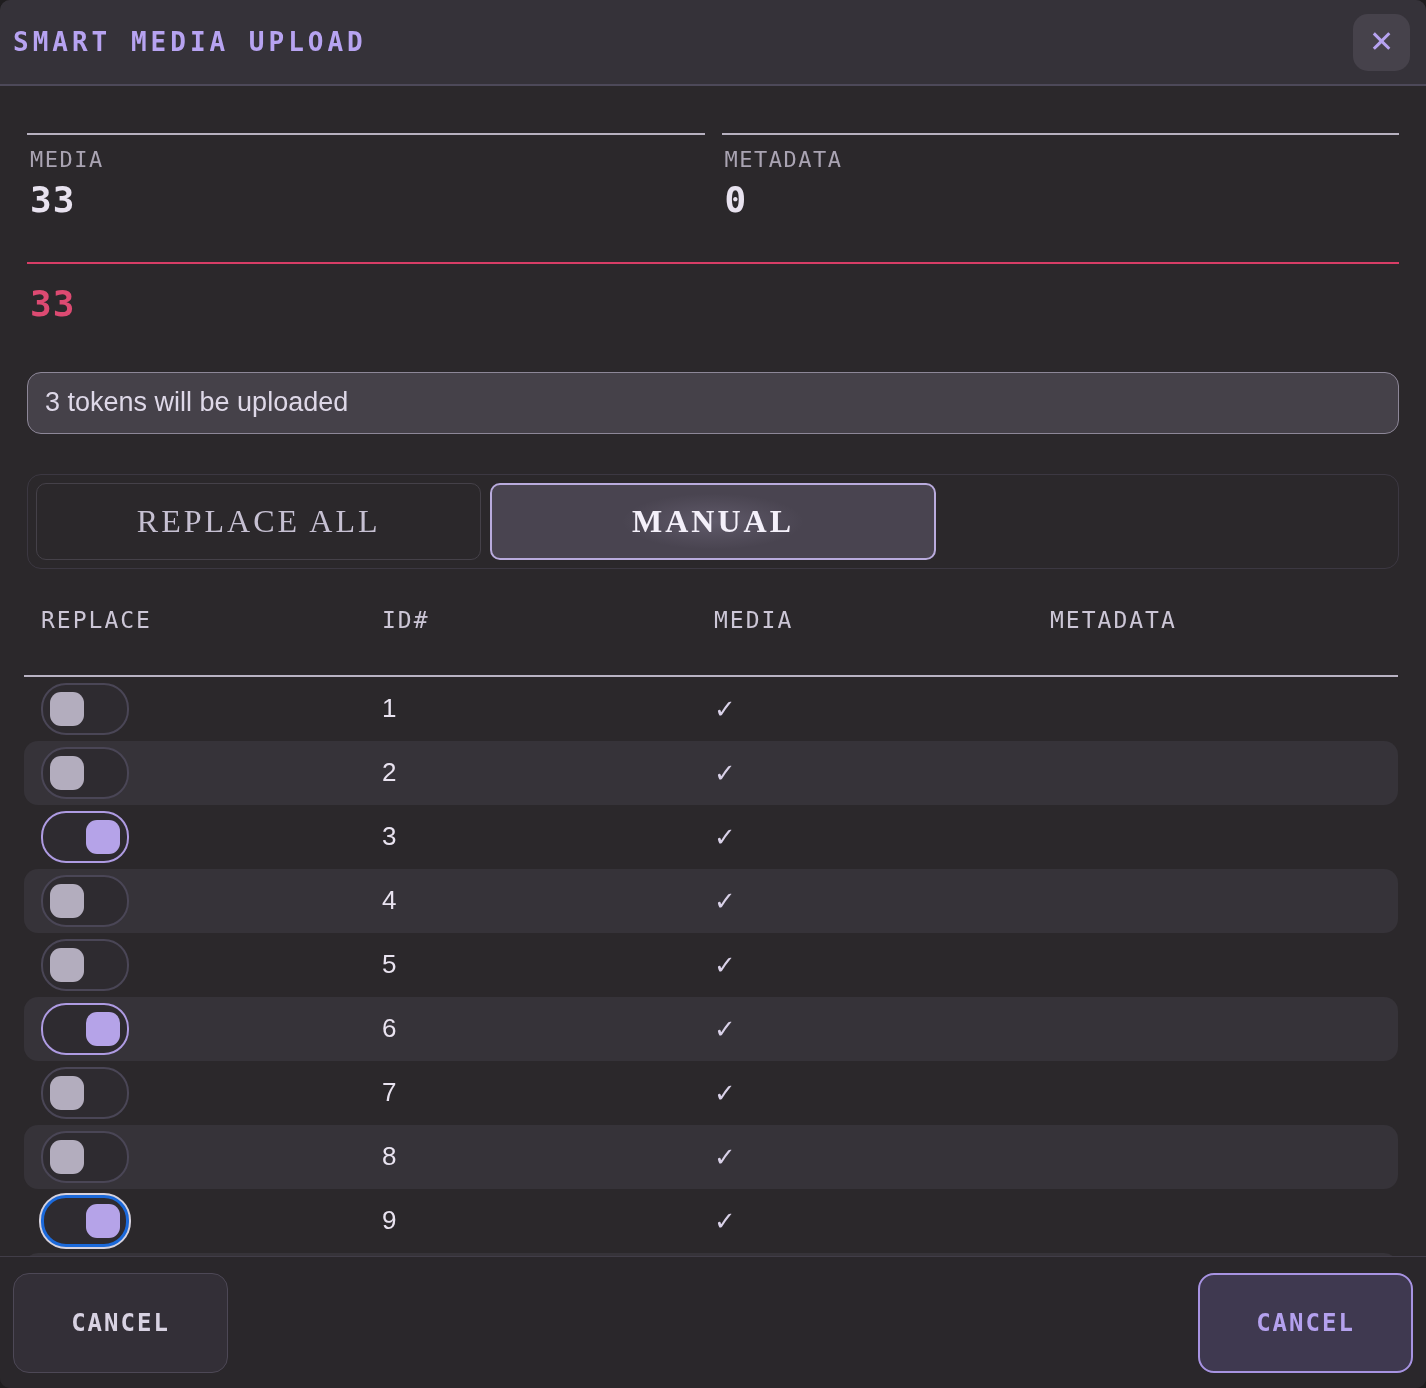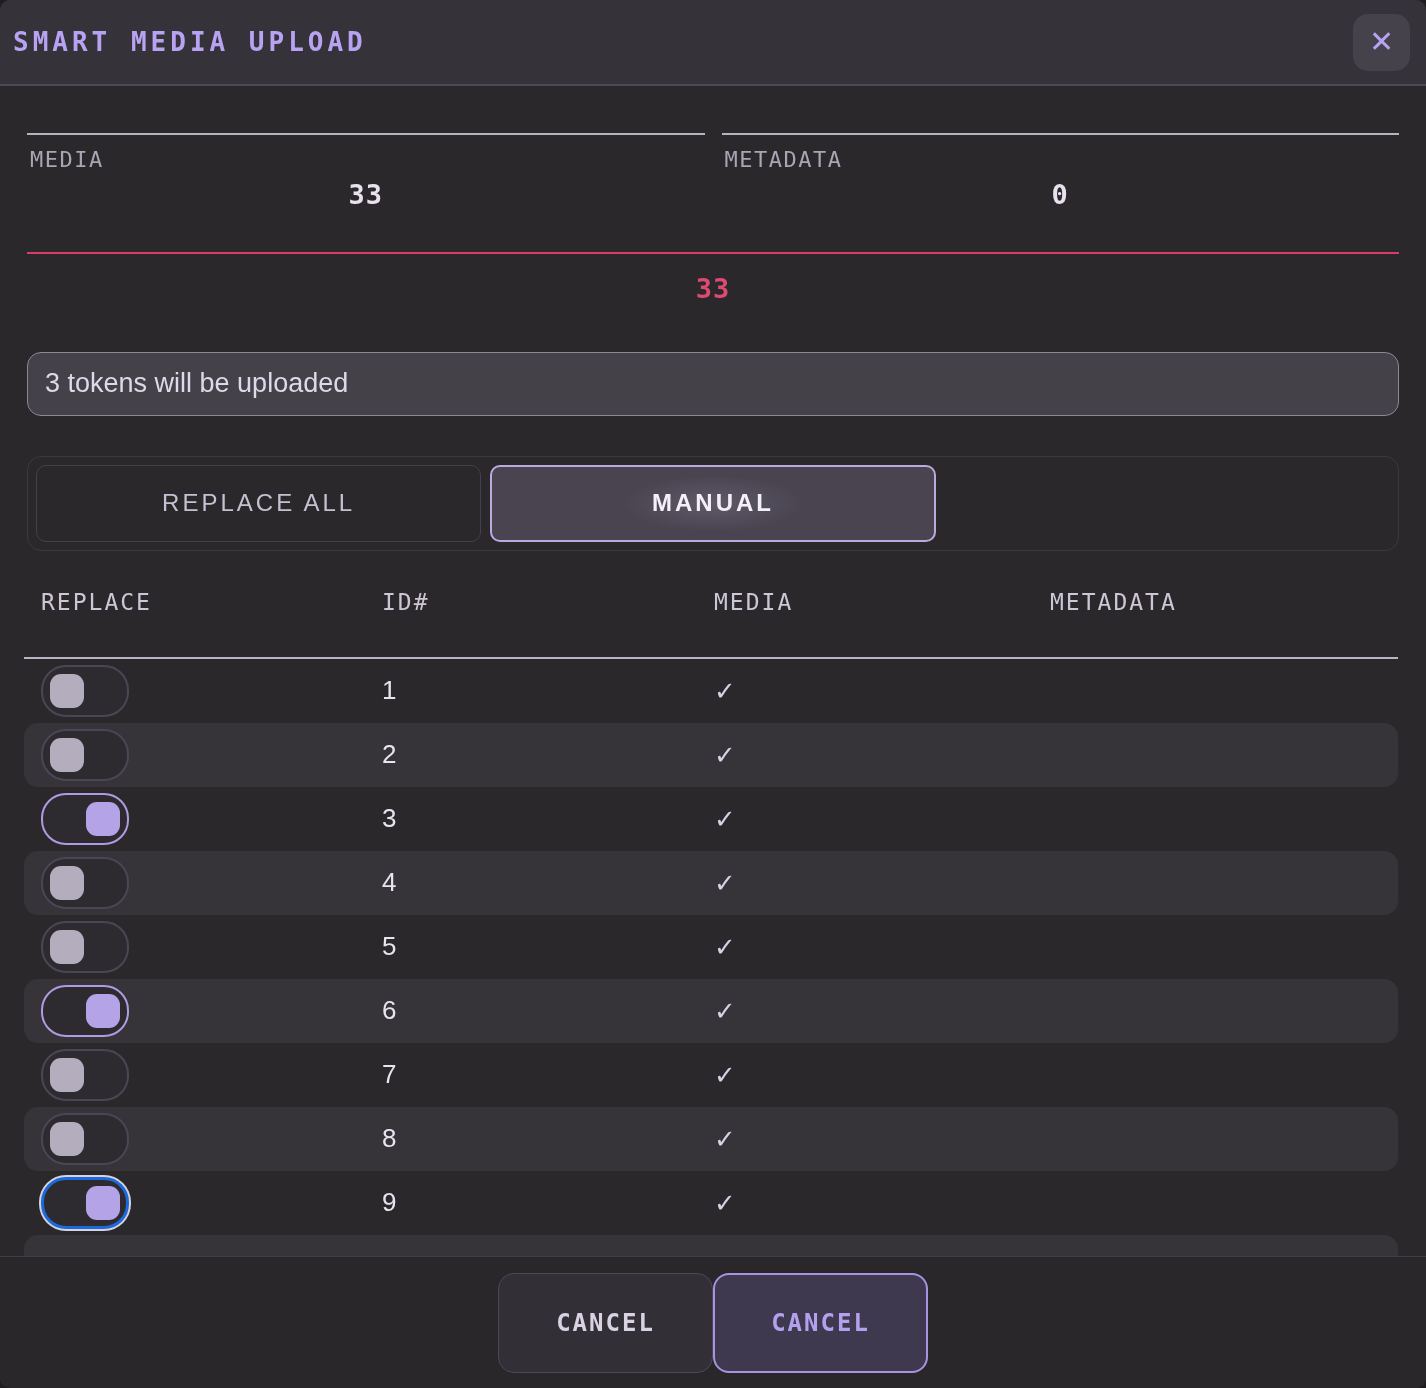--- a/index.html
+++ b/index.html
@@ -38,43 +38,43 @@
 
   
   .body { flex: 1 1 auto; display: flex; flex-direction: column; overflow: hidden; }
 
   .stats-grid {
     margin: 47px 27px 0 27px;
     display: grid; grid-template-columns: 1fr 1fr; column-gap: 17px;
   }
   .stat { border-top: 2px solid #b7b1c0; padding: 12px 3px 0 3px; }
   .stat-label { color: #aaa4b3; font-size: 22px; letter-spacing: 1.5px; }
-  .stat-value { margin-top: 7px; color: #e8e2ef; font-size: 27px; font-weight: bold; letter-spacing: 1px; text-align: center; }
+  .stat-value { margin-top: 7px; color: #e8e2ef; font-size: 36px; font-weight: bold; letter-spacing: 1px; }
   .stat.existing { margin: 42px 27px 0 27px; border-top-color: #d83d66; }
   .stat.existing .stat-label, .stat.existing .stat-value { color: #dd4a72; }
 
   .notice {
     margin: 48px 27px 0 27px; height: 68px;
     background: #454149; border: 1px solid #8d8798; border-radius: 14px;
     display: flex; align-items: center; padding: 0 17px;
     font-family: "Liberation Sans", sans-serif;
     font-size: 27px; color: #ded8e8;
   }
 
   .mode-group {
     margin: 40px 27px 0 27px;
     border: 1px solid #3c3842; border-radius: 14px;
     padding: 8px;
     display: grid; grid-template-columns: 1fr 1fr 1fr; column-gap: 9px;
   }
   .mode-btn {
     height: 77px; border-radius: 10px;
     background: transparent; border: 1px solid #454149;
-    color: #c6c0d2; font-size: 24px; letter-spacing: 3px;
-    font-family: Liberation Sans, sans-serif; cursor: pointer;
+    color: #c6c0d2; font-size: 32px; letter-spacing: 3px;
+    font-family: Liberation Serif, serif; cursor: pointer;
   }
   .mode-btn.selected {
     background: #494450 radial-gradient(ellipse 130px 40px at 50% 50%, rgba(175,165,195,.22), transparent 70%);
     border: 2px solid #b9abdd;
     color: #f4f0fa; font-weight: bold;
   }
 
   
   .grid {
     display: grid;
@@ -107,21 +107,21 @@
     border: 3px solid #1b69da;
     box-shadow: 0 0 0 2px rgba(233,228,242,.9);
   }
   .toggle.focused .knob { top: 6px; right: 6px; }
 
   
   .ftr {
     flex: 0 0 132px; height: 132px;
     background: #2a272b;
     border-top: 1px solid #413d48;
-    display: flex; align-items: center; justify-content: center;
+    display: flex; align-items: center; justify-content: space-between;
     padding: 0 13px;
   }
   .ftr-btn {
     width: 215px; height: 100px; border-radius: 16px;
     font-family: inherit; font-size: 24px; font-weight: bold; letter-spacing: 2px;
     cursor: pointer;
   }
   .cancel-btn { background: #332f37; border: 1px solid #4d4856; color: #d8d2e2; }
   .upload-btn { background: #3f3950; border: 2px solid #a793e2; color: #b4a1ee; }
 </style>

